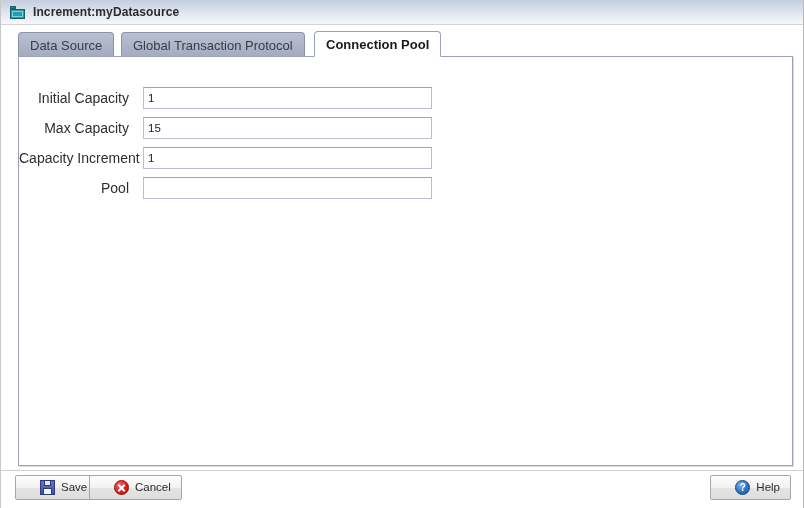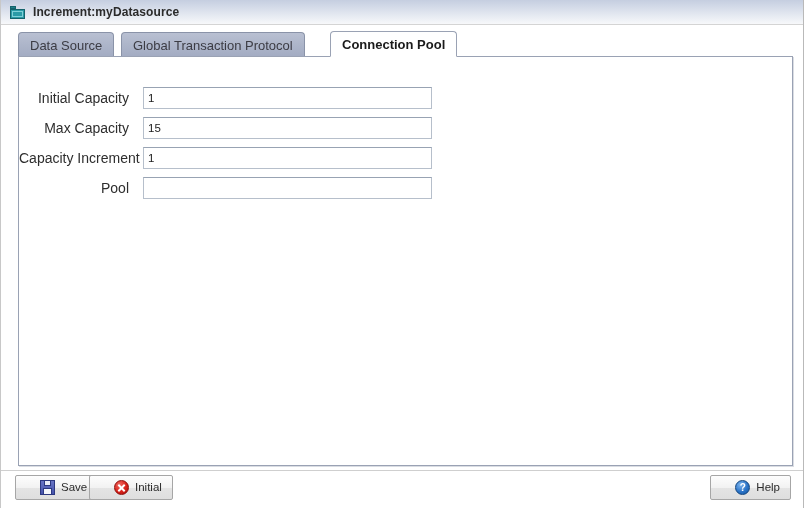--- a/index.html
+++ b/index.html
@@ -114,21 +114,21 @@
     background: #ffffff;
     color: #1a1a1a;
     font-weight: bold;
     border: 1px solid #9aa2b4;
     border-bottom: 1px solid #ffffff;
     height: 26px;
     z-index: 5;
   }
   #tab-0 { left: 17px; }
   #tab-1 { left: 120px; }
-  #tab-2 { left: 329px; }
+  #tab-2 { left: 313px; }
 
   
   .panel {
     position: absolute;
     left: 17px;
     top: 56px;
     width: 775px;
     height: 410px;
     background: #ffffff;
     border: 1px solid #9aa2b4;
@@ -339,21 +339,21 @@
     <div class="btn" id="btn-save">
       <span class="icon-save"></span>
       <span class="btn-label">Save</span>
     </div>
 
     <div class="btn" id="btn-cancel">
       <span class="icon-cancel">
           <i></i>
           <i></i>
         </span>
-      <span class="btn-label">Initial</span>
+      <span class="btn-label">Cancel</span>
     </div>
 
     <div class="btn" id="btn-help">
       <span class="icon-help">?</span>
       <span class="btn-label">Help</span>
     </div>
 
   </div>
 
 </div>

